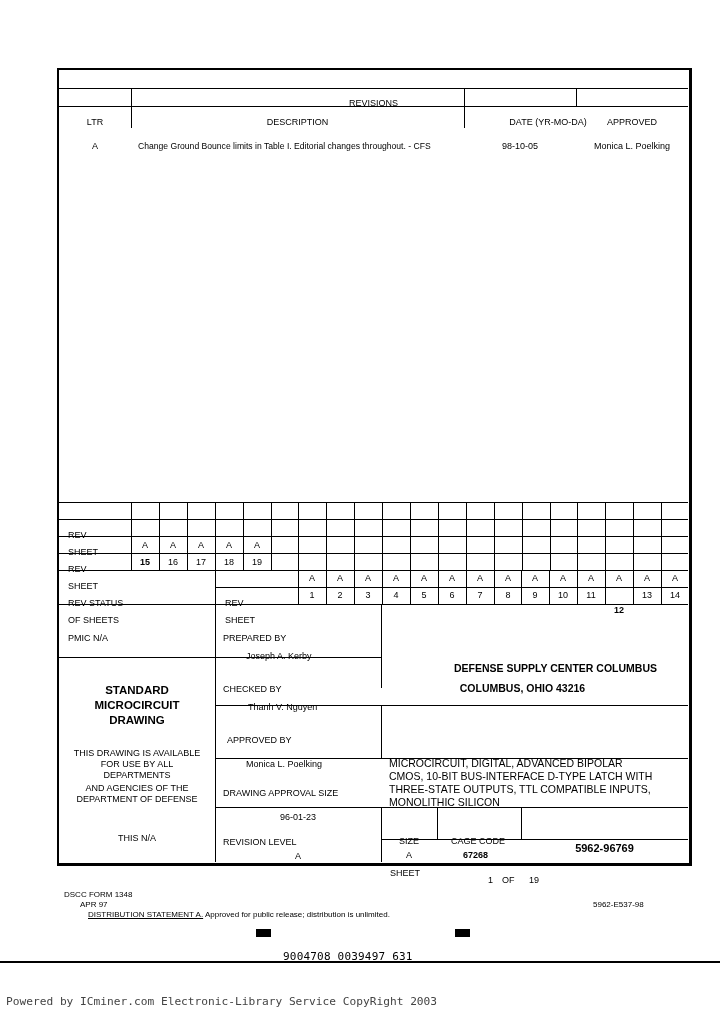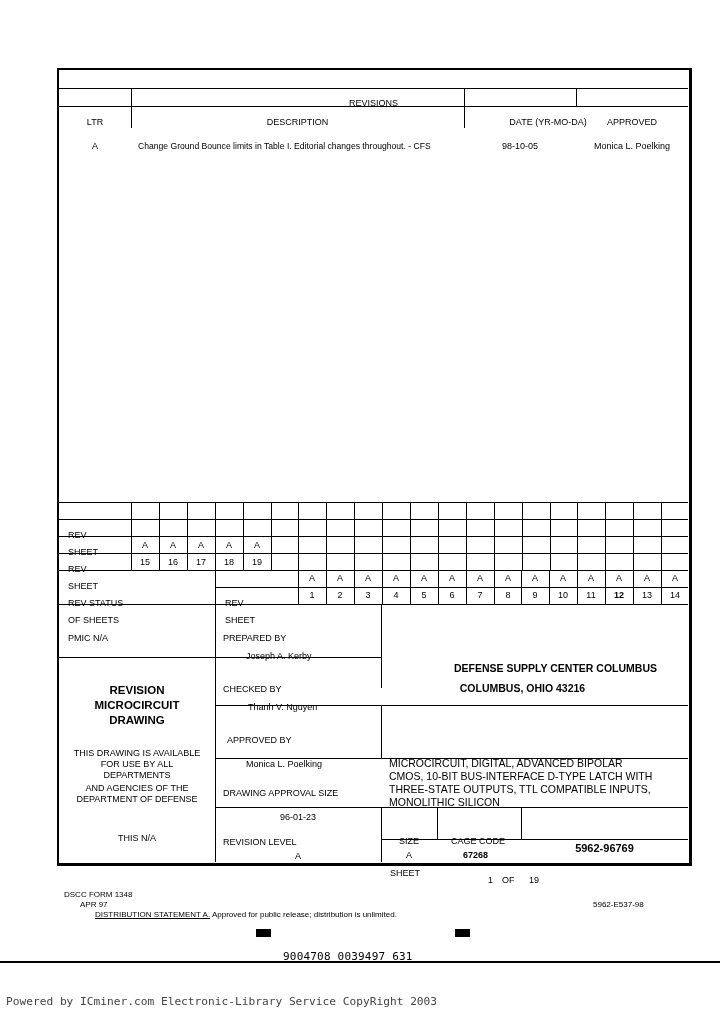--- a/index.html
+++ b/index.html
@@ -67,21 +67,21 @@
       <div class="vl" style="left: 522px; top: 502px; height: 68px;"></div>
       <div class="vl" style="left: 550px; top: 502px; height: 68px;"></div>
       <div class="vl" style="left: 577px; top: 502px; height: 68px;"></div>
       <div class="vl" style="left: 605px; top: 502px; height: 68px;"></div>
       <div class="vl" style="left: 633px; top: 502px; height: 68px;"></div>
       <div class="vl" style="left: 661px; top: 502px; height: 68px;"></div>
       <div class="vl" style="left: 689px; top: 502px; height: 68px;"></div>
     </div>
   <div id="revgrid-cells">
       <div class="cell" style="left: 131px; top: 537px; width: 28px;">A</div>
-      <div class="cell" style="left: 131px; top: 554px; width: 28px;">15</div>
+      <div class="cell" style="left: 131px; top: 554px; width: 28px; font-weight: bold;">15</div>
       <div class="cell" style="left: 159px; top: 537px; width: 28px;">A</div>
       <div class="cell" style="left: 159px; top: 554px; width: 28px;">16</div>
       <div class="cell" style="left: 187px; top: 537px; width: 28px;">A</div>
       <div class="cell" style="left: 187px; top: 554px; width: 28px;">17</div>
       <div class="cell" style="left: 215px; top: 537px; width: 28px;">A</div>
       <div class="cell" style="left: 215px; top: 554px; width: 28px;">18</div>
       <div class="cell" style="left: 243px; top: 537px; width: 28px;">A</div>
       <div class="cell" style="left: 243px; top: 554px; width: 28px;">19</div>
     </div>
 </div>
@@ -128,21 +128,21 @@
       <div class="cell" style="left: 466px; top: 587px; width: 28px;">7</div>
       <div class="cell" style="left: 494px; top: 570px; width: 28px;">A</div>
       <div class="cell" style="left: 494px; top: 587px; width: 28px;">8</div>
       <div class="cell" style="left: 521px; top: 570px; width: 28px;">A</div>
       <div class="cell" style="left: 521px; top: 587px; width: 28px;">9</div>
       <div class="cell" style="left: 549px; top: 570px; width: 28px;">A</div>
       <div class="cell" style="left: 549px; top: 587px; width: 28px;">10</div>
       <div class="cell" style="left: 577px; top: 570px; width: 28px;">A</div>
       <div class="cell" style="left: 577px; top: 587px; width: 28px;">11</div>
       <div class="cell" style="left: 605px; top: 570px; width: 28px;">A</div>
-      <div class="cell" style="left: 605px; top: 587px; width: 28px; font-weight: bold;">12</div>
+      <div class="cell" style="left: 605px; top: 602px; width: 28px; font-weight: bold;">12</div>
       <div class="cell" style="left: 633px; top: 570px; width: 28px;">A</div>
       <div class="cell" style="left: 633px; top: 587px; width: 28px;">13</div>
       <div class="cell" style="left: 661px; top: 570px; width: 28px;">A</div>
       <div class="cell" style="left: 661px; top: 587px; width: 28px;">14</div>
     </div>
 </div>
 
 <div class="vl" style="left:215px;top:604px;height:258px;"></div>
 <div class="vl" style="left:381px;top:604px;height:84px;"></div>
 <div class="hl" style="left:59px;top:657px;width:156px;"></div>
@@ -152,21 +152,21 @@
 <div class="vl" style="left:381px;top:705px;height:53px;"></div>
 <div class="hl" style="left:215px;top:758px;width:473px;"></div>
 <div class="hl" style="left:215px;top:807px;width:166px;"></div>
 <div class="hl" style="left:381px;top:807px;width:307px;"></div>
 <div class="vl" style="left:381px;top:807px;height:55px;"></div>
 <div class="vl" style="left:437px;top:807px;height:32px;"></div>
 <div class="vl" style="left:521px;top:807px;height:32px;"></div>
 <div class="hl" style="left:381px;top:839px;width:307px;"></div>
 
 <div class="t" style="left:68px;top:609px;">PMIC N/A</div>
-<div class="t c b" style="left:59px;top:659px;width:156px;font-size:11.5px;line-height:15px;">REVISION</div>
+<div class="t c b" style="left:59px;top:659px;width:156px;font-size:11.5px;line-height:15px;">STANDARD</div>
 <div class="t c b" style="left:59px;top:674px;width:156px;font-size:11.5px;line-height:15px;">MICROCIRCUIT</div>
 <div class="t c b" style="left:59px;top:689px;width:156px;font-size:11.5px;line-height:15px;">DRAWING</div>
 <div class="t c" style="left:59px;top:724px;width:156px;">THIS DRAWING IS AVAILABLE</div>
 <div class="t c" style="left:59px;top:735px;width:156px;">FOR USE BY ALL</div>
 <div class="t c" style="left:59px;top:746px;width:156px;">DEPARTMENTS</div>
 <div class="t c" style="left:59px;top:759px;width:156px;">AND AGENCIES OF THE</div>
 <div class="t c" style="left:59px;top:770px;width:156px;">DEPARTMENT OF DEFENSE</div>
 <div class="t c" style="left:59px;top:809px;width:156px;">THIS N/A</div>
 
 <div class="t" style="left:223px;top:609px;">PREPARED BY</div>
@@ -192,21 +192,21 @@
 <div class="t" style="left:451px;top:812px;">CAGE CODE</div>
 <div class="t b" style="left:463px;top:826px;">67268</div>
 <div class="t c b" style="left:521px;top:818px;width:167px;font-size:11px;line-height:13px;">5962-96769</div>
 <div class="t" style="left:390px;top:844px;">SHEET</div>
 <div class="t" style="left:488px;top:851px;">1</div>
 <div class="t" style="left:502px;top:851px;">OF</div>
 <div class="t" style="left:529px;top:851px;">19</div>
 
 <div class="t" style="left:64px;top:866px;font-size:8px;line-height:10px;">DSCC FORM 1348</div>
 <div class="t" style="left:80px;top:876px;font-size:8px;line-height:10px;">APR 97</div>
-<div class="t" style="left:95px;top:886px;font-size:8px;line-height:10px;">
+<div class="t" style="left:88px;top:886px;font-size:8px;line-height:10px;">
   <span style="text-decoration:underline;">DISTRIBUTION STATEMENT A.</span><span> Approved for public release; distribution is unlimited.</span>
 </div>
 <div class="t" style="left:593px;top:876px;font-size:8px;line-height:10px;">5962-E537-98</div>
 
 <div class="abs" style="left:256px;top:929px;width:15px;height:8px;background:#000;"></div>
 <div class="t mono" style="left:283px;top:926px;font-size:11px;line-height:13px;letter-spacing:0.2px;">9004708 0039497 631</div>
 <div class="abs" style="left:455px;top:929px;width:15px;height:8px;background:#000;"></div>
 
 <div class="hl" style="left:0;top:961px;width:720px;height:2px;"></div>
 <div class="t mono" style="left:6px;top:971px;font-size:11.2px;line-height:14px;color:#444;">Powered by ICminer.com Electronic-Library Service CopyRight 2003</div>

